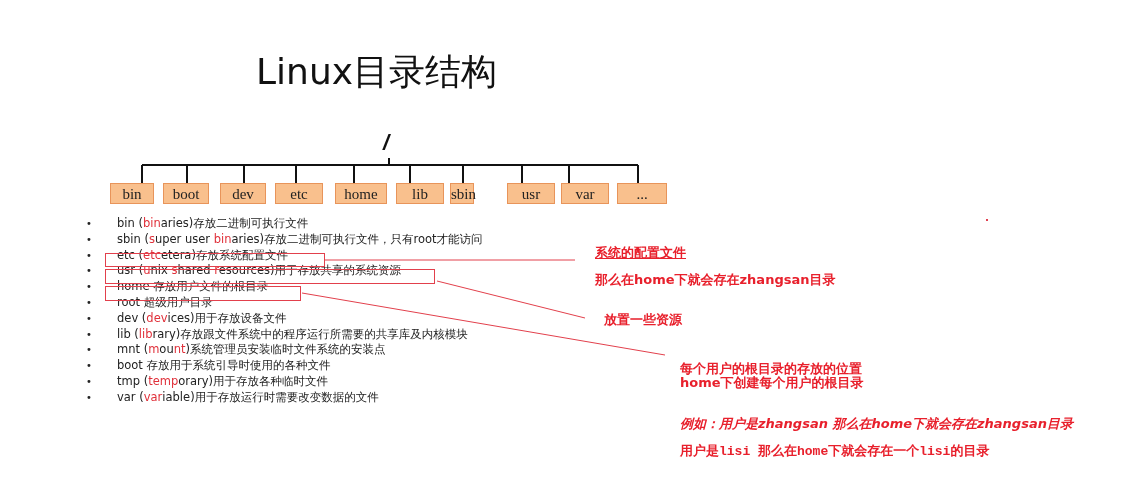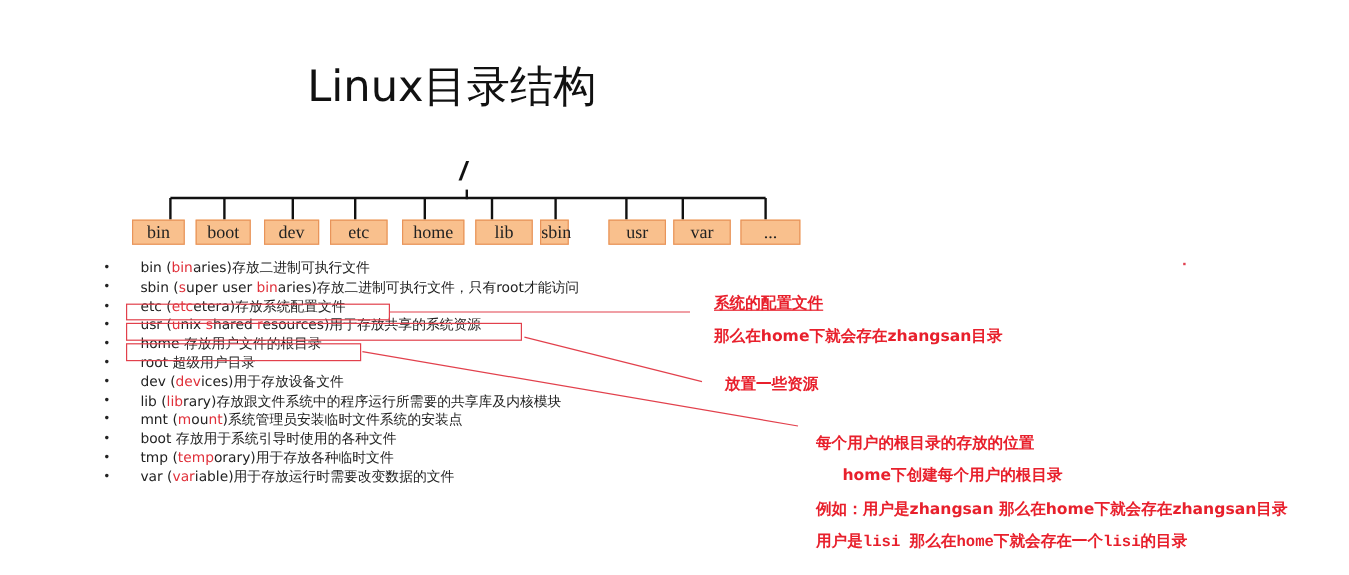--- a/index.html
+++ b/index.html
@@ -127,17 +127,17 @@
   </ul>
 
 <div class="hbox" style="left:105px;top:253px;width:220px;height:14px;"></div>
 <div class="hbox" style="left:105px;top:269px;width:330px;height:15px;"></div>
 <div class="hbox" style="left:105px;top:286px;width:196px;height:15px;"></div>
 
 <div class="note" style="left:595px;top:244px;text-decoration:underline;">系统的配置文件</div>
 <div class="note" style="left:595px;top:271px;">那么在home下就会存在zhangsan目录</div>
 <div class="note" style="left:604px;top:311px;">放置一些资源</div>
 <div class="note" style="left:680px;top:360px;">每个用户的根目录的存放的位置</div>
-<div class="note" style="left:680px;top:387px;margin-left:22px;">home下创建每个用户的根目录</div>
-<div class="note" style="left:680px;top:415px;">例如：用户是zhangsan 那么在home下就会存在zhangsan目录</div>
+<div class="note" style="left:680px;top:374px;">home下创建每个用户的根目录</div>
+<div class="note" style="left:680px;top:415px;font-style:italic;">例如：用户是zhangsan 那么在home下就会存在zhangsan目录</div>
 <div class="note" style="left:680px;top:442px;font-family:Liberation Mono, monospace;">用户是lisi 那么在home下就会存在一个lisi的目录</div>
 
 <div class="red-dot"></div>
 
 </body></html>

